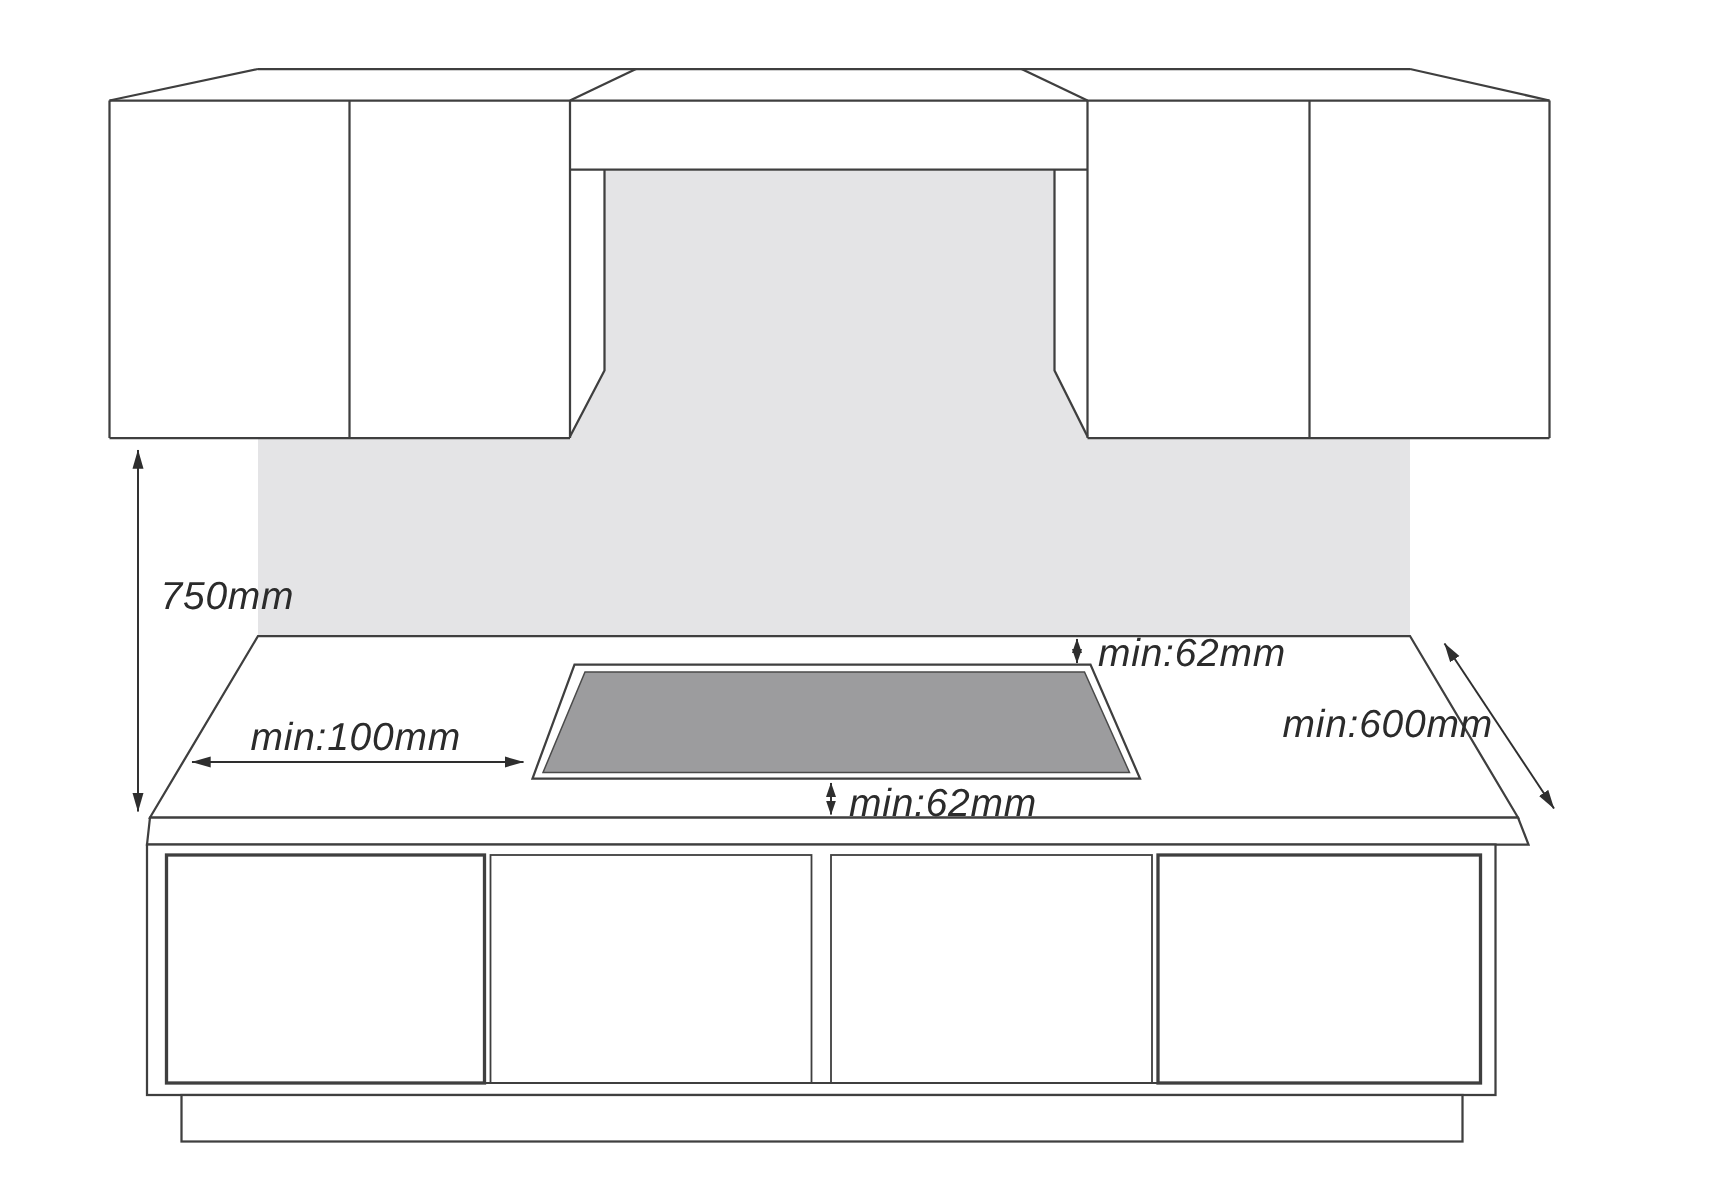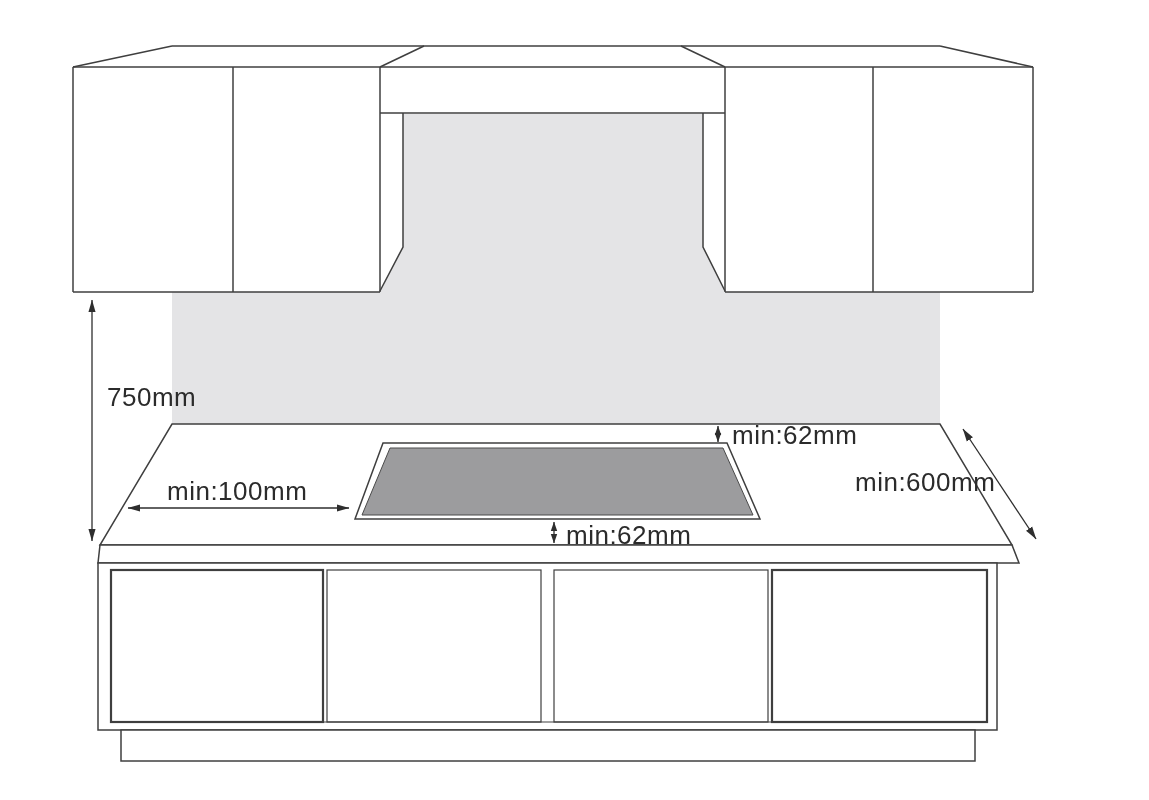--- a/index.html
+++ b/index.html
@@ -6,20 +6,21 @@
     margin: 0;
     padding: 0;
     background: #ffffff;
   }
   #stage {
     position: relative;
     width: 1149px;
     height: 800px;
     background: #ffffff;
     font-family: "Liberation Sans", sans-serif;
+    font-style: italic;
   }
   svg { display: block; }
   .ln {
     fill: none;
     stroke: #3f3f3f;
     stroke-width: 1.5;
     stroke-linejoin: miter;
     stroke-linecap: butt;
   }
   .ln-thin { stroke-width: 1.2; }

